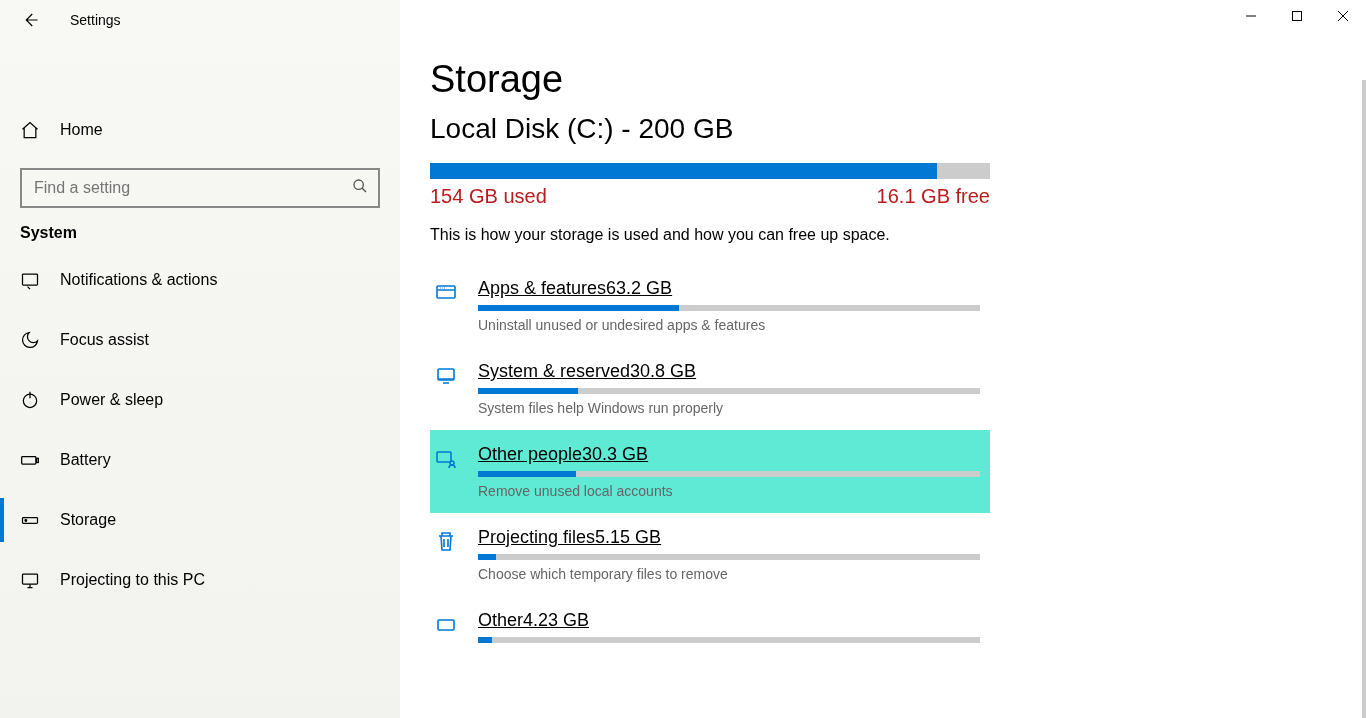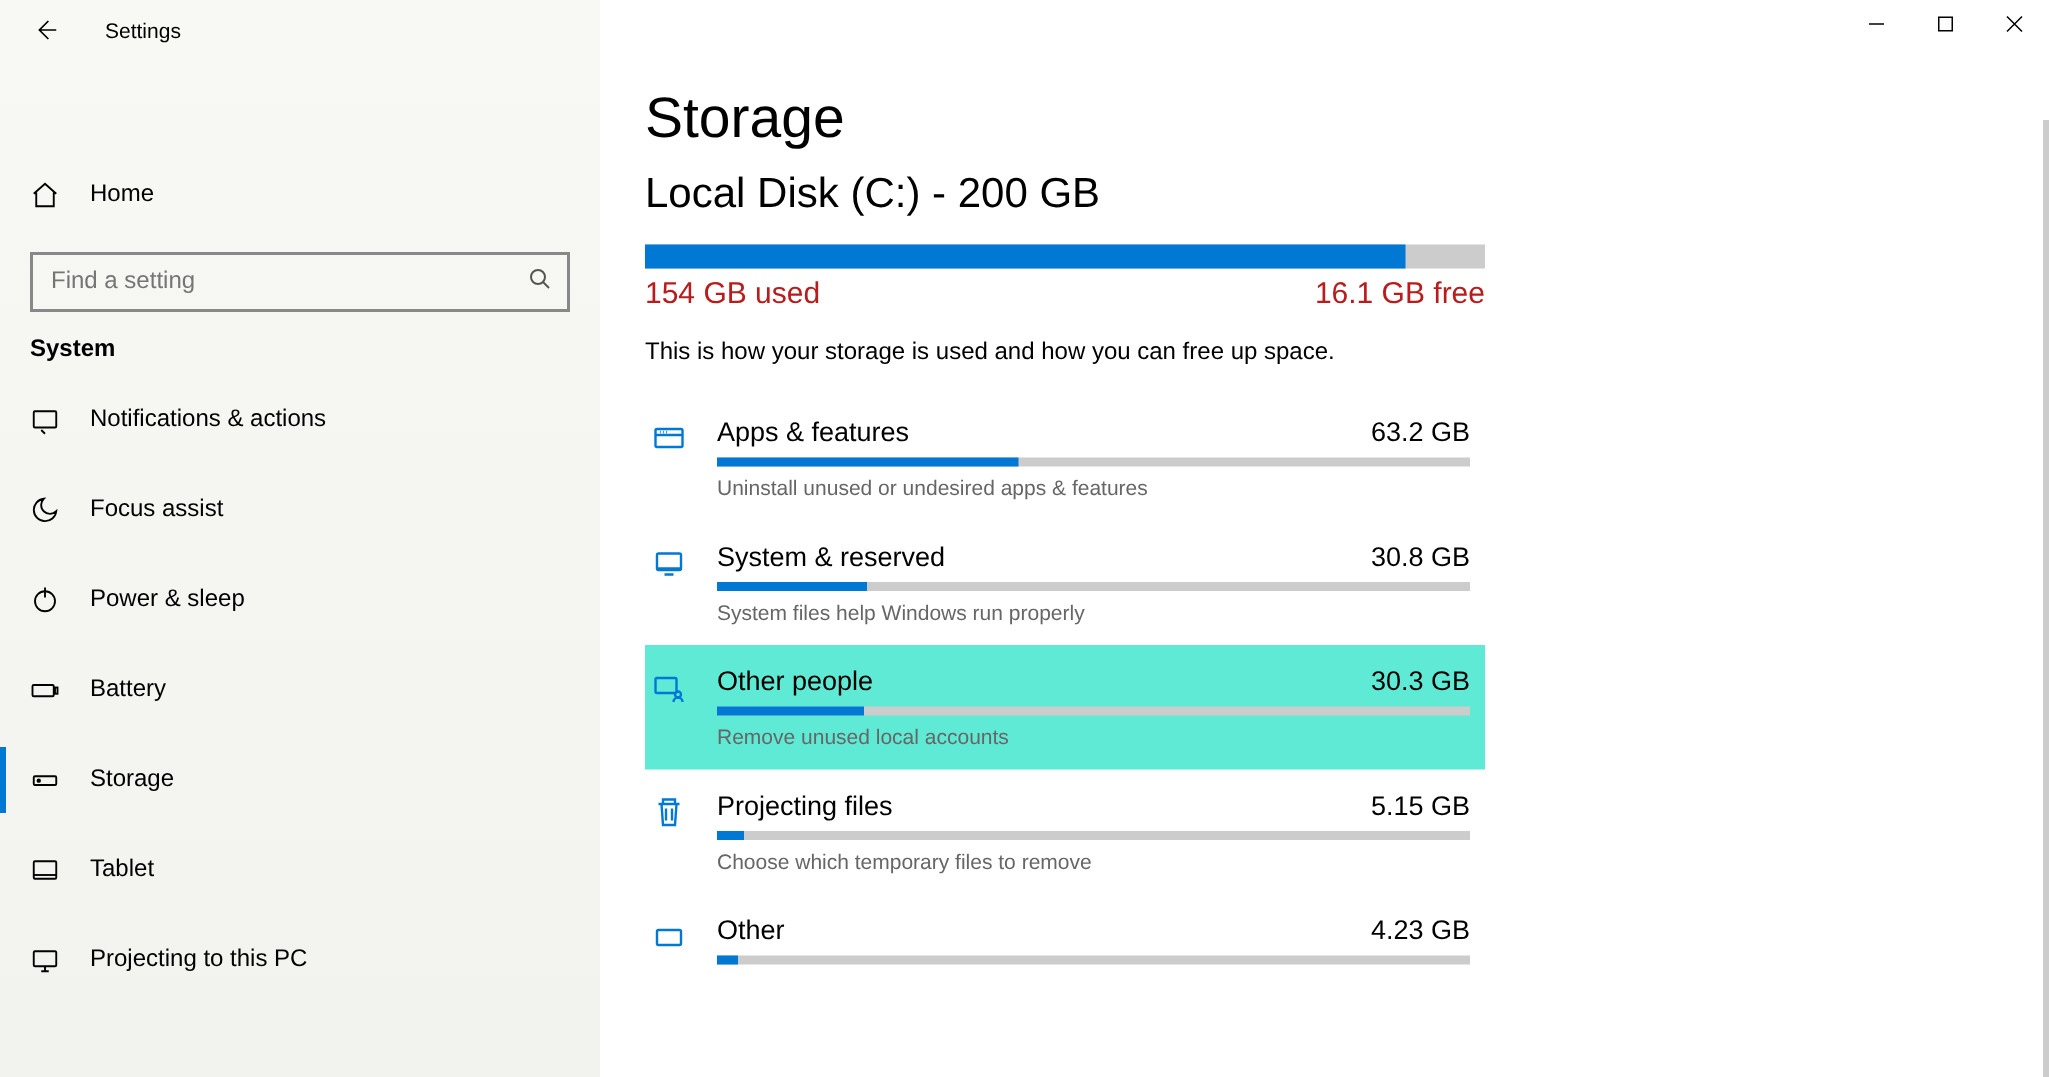--- a/index.html
+++ b/index.html
@@ -27,21 +27,21 @@
   .sub-title { font-size:28px; font-weight:400; margin-top: 12px; }
   .overall-bar { width: 560px; height:16px; background:#ccc; margin-top:18px; position:relative; }
   .overall-fill { height:100%; background:#0078d4; }
   .usage-row { width:560px; display:flex; justify-content:space-between; margin-top:6px; color:#b91c1c; font-size:20px; }
   .desc { font-size:16px; margin-top:18px; }
   .cat-list { margin-top:20px; width:560px; }
   .cat { display:flex; gap:20px; padding:14px 10px 14px 4px; cursor:pointer; }
   .cat.hover { background:#5eead4; }
   .cat-icon { width:24px; height:24px; margin-top:2px; display:flex; align-items:center; justify-content:center; flex-shrink:0; color:#0078d4; }
   .cat-body { flex:1; }
-  .cat-head { display:flex; justify-content:space-between; font-size:18px; }
+  .cat-head { display:flex; font-size:18px;text-decoration:underline; }
   .cat-bar { height:6px; background:#ccc; margin-top:6px; position:relative; }
   .cat-fill { height:100%; background:#0078d4; }
   .cat-hint { font-size:14px; color:#666; margin-top:6px; }
   .vscroll { position:absolute; right:0; top:80px; bottom:0; width:4px; background:#ccc; }
   svg { display:block; }
 </style>
 </head>
 <body>
 
 <div class="sidebar">
@@ -116,29 +116,20 @@
           <svg width="20" height="20" viewBox="0 0 24 24" fill="none" stroke="#000" stroke-width="1.5">
             <rect x="3" y="9" width="18" height="7" rx="1"></rect>
             <circle cx="7" cy="12.5" r="1" fill="#000"></circle>
           </svg>
         </span>
     <span class="nav-label">Storage</span>
       </div>
       <div class="nav-item">
     <span class="nav-icon">
           <svg width="20" height="20" viewBox="0 0 24 24" fill="none" stroke="#000" stroke-width="1.5">
-            <rect x="3" y="5" width="18" height="14" rx="1"></rect>
-            <path d="M3 16 H21"></path>
-          </svg>
-        </span>
-    <span class="nav-label">Tablet</span>
-      </div>
-      <div class="nav-item">
-    <span class="nav-icon">
-          <svg width="20" height="20" viewBox="0 0 24 24" fill="none" stroke="#000" stroke-width="1.5">
             <rect x="3" y="5" width="18" height="12" rx="1"></rect>
             <path d="M9 21 H15 M12 17 V21"></path>
           </svg>
         </span>
     <span class="nav-label">Projecting to this PC</span>
       </div>
     </div>
 </div>
 
 <div class="content">

